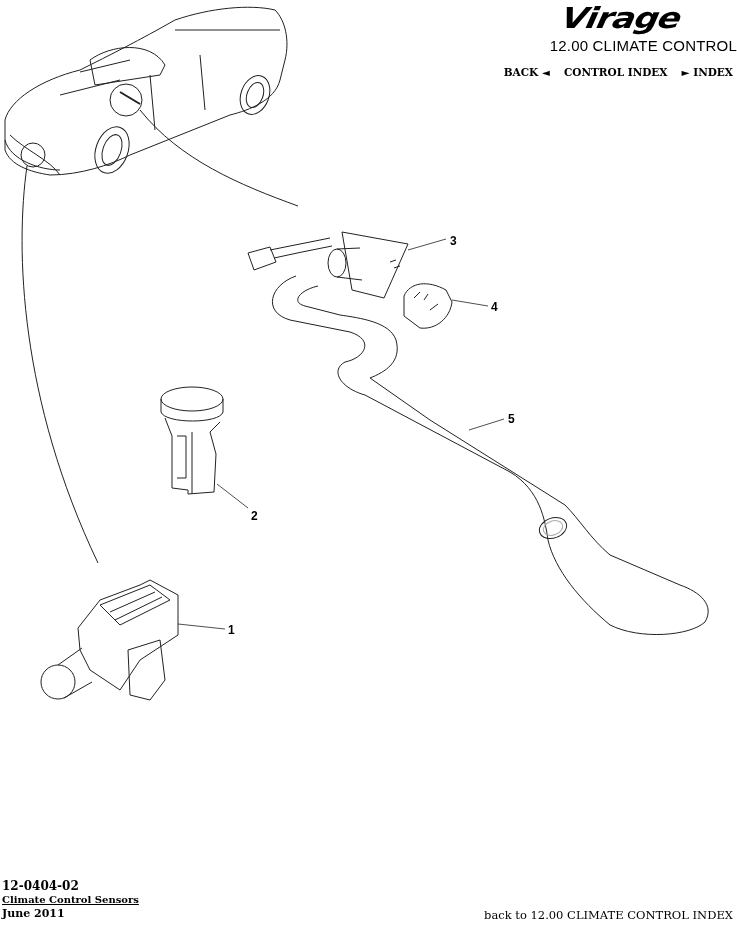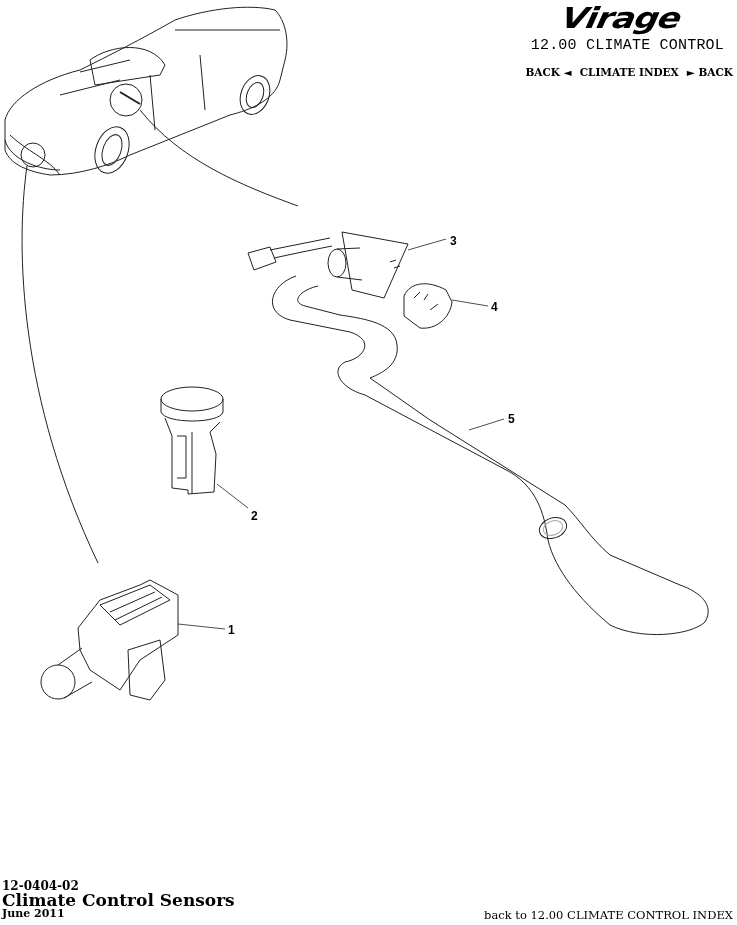--- a/index.html
+++ b/index.html
@@ -2,45 +2,45 @@
 <html><head>
   <meta charset="utf-8">
   <style>
     html, body { margin: 0; padding: 0; background: #ffffff; }
     body { width: 737px; height: 925px; position: relative; overflow: hidden;
            font-family: "DejaVu Sans", sans-serif; color: #000; }
     .logo { position: absolute; left: 562px; top: 2px; width: 170px; height: 32px; }
     .logo-text { font-family: "DejaVu Sans", sans-serif; font-weight: bold; font-style: italic;
                  font-size: 34px; letter-spacing: -1px; line-height: 32px; transform: skewX(-12deg) scaleY(0.85);
                  display: inline-block; }
-    .section-title { position: absolute; right: 13px; top: 37px; font-family: Liberation Mono, monospace;
+    .section-title { position: absolute; right: 0; top: 37px; font-family: Liberation Sans, sans-serif;
                      font-size: 15px; letter-spacing: 0.2px; white-space: nowrap; }
     .nav { position: absolute; right: 4px; top: 66px; font-family: "DejaVu Serif", serif;
-           font-size: 10.5px; font-weight: bold; white-space: nowrap; display: flex; gap: 8px; }
+           font-size: 10.5px; font-weight: bold; white-space: nowrap; display: flex; gap: 14px; }
     .nav span { cursor: pointer; }
     .drawing { position: absolute; left: 0; top: 0; width: 737px; height: 925px; }
     .callout { position: absolute; font-family: "Liberation Sans", sans-serif; font-weight: bold; font-size: 12px; }
     .footer-left { position: absolute; left: 2px; top: 879px; font-family: "DejaVu Serif", serif; line-height: 14px; }
     .footer-code { font-size: 12px; font-weight: bold; }
-    .footer-title { font-size: 17px; font-weight: bold; }
+    .footer-title { font-size: 10px; font-weight: bold; text-decoration: underline; }
     .footer-date { font-size: 11px; font-weight: bold; }
     .footer-right { position: absolute; right: 4px; top: 908px; font-family: "DejaVu Serif", serif;
                     font-size: 11.5px; font-weight: normal; white-space: nowrap; cursor: pointer; }
   </style>
 </head>
 <body>
 
 <div class="logo">
   <span class="logo-text">Virage</span>
 </div>
 <div class="section-title">12.00 CLIMATE CONTROL</div>
 <div class="nav">
   <span>BACK ◄</span>
-  <span>CLIMATE INDEX</span>
-  <span>► BACK</span>
+  <span>CONTROL INDEX</span>
+  <span>► INDEX</span>
 </div>
 
 <svg class="drawing" viewBox="0 0 737 925" fill="none" stroke="#222" stroke-width="1">
 
   <g>
     <path d="M5 120 C 10 100, 40 80, 80 70 C 110 55, 140 40, 175 20 C 210 8, 250 4, 275 10 C 285 20, 290 40, 285 60 L 280 80 C 275 100, 250 110, 230 115 L 130 155 C 110 165, 80 175, 50 175 C 30 172, 10 165, 5 150 Z"></path>
     <path d="M90 60 C 110 45, 150 40, 165 65 L 160 75 L 95 85 Z"></path>
     <path d="M175 30 L 280 30"></path>
     <path d="M10 135 C 25 150, 50 160, 60 175"></path>
     <path d="M5 140 C 10 160, 40 170, 60 170"></path>

